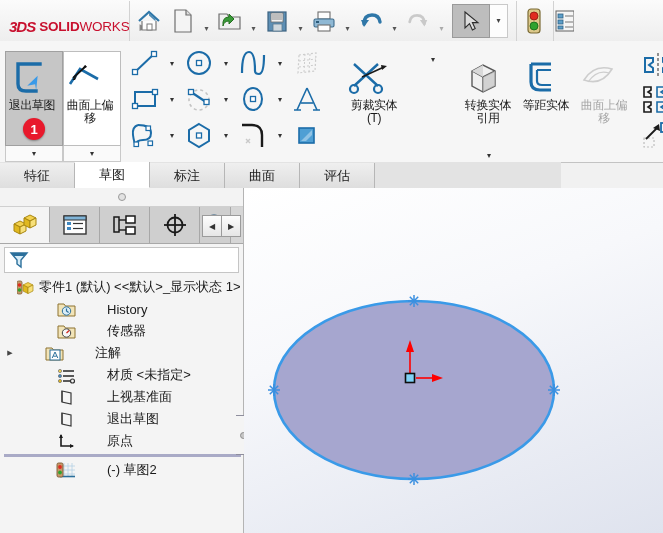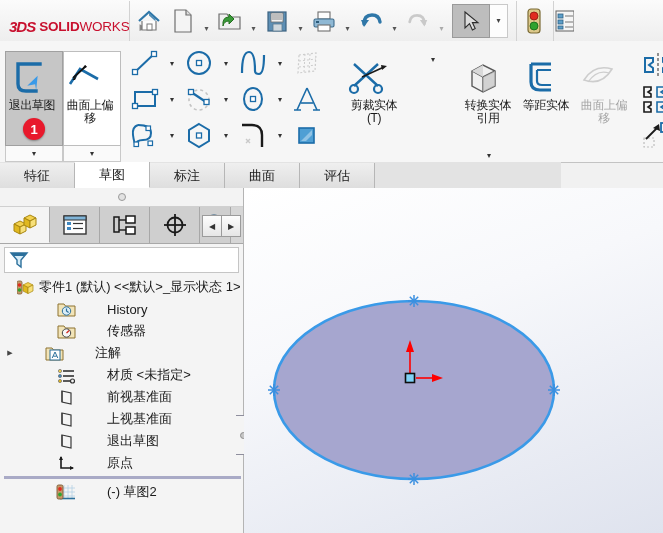--- a/index.html
+++ b/index.html
@@ -661,30 +661,20 @@
             <circle cx="3" cy="14" r="1.6" fill="#e0b820" stroke="#6b6b6b" stroke-width=".7"></circle>
             <line x1="6" y1="4" x2="17" y2="4" stroke="#333" stroke-width="1.6"></line>
             <line x1="6" y1="9" x2="17" y2="9" stroke="#333" stroke-width="1.6"></line>
             <line x1="6" y1="14" x2="13" y2="14" stroke="#333" stroke-width="1.6"></line>
             <circle cx="15.5" cy="14" r="2" fill="none" stroke="#333" stroke-width="1.2"></circle>
           </svg>
         </div>
         <div class="tlab">材质 &lt;未指定&gt;</div>
       </div>
 
-      <div class="tnode indent">
-        <div class="exp"></div>
-        <div class="tico">
-          <svg width="19" height="17" viewBox="0 0 19 17">
-            <path d="M5 2 L14 4 L14 15 L5 13 Z" fill="none" stroke="#3a3a3a" stroke-width="1.2"></path>
-            <line x1="5" y1="2" x2="5" y2="13" stroke="#3a3a3a" stroke-width="1.2"></line>
-          </svg>
-        </div>
-        <div class="tlab">前视基准面</div>
-      </div>
 
       <div class="tnode indent">
         <div class="exp"></div>
         <div class="tico">
           <svg width="19" height="17" viewBox="0 0 19 17">
             <path d="M5 2 L14 4 L14 15 L5 13 Z" fill="none" stroke="#3a3a3a" stroke-width="1.2"></path>
             <line x1="5" y1="2" x2="5" y2="13" stroke="#3a3a3a" stroke-width="1.2"></line>
           </svg>
         </div>
         <div class="tlab">上视基准面</div>

